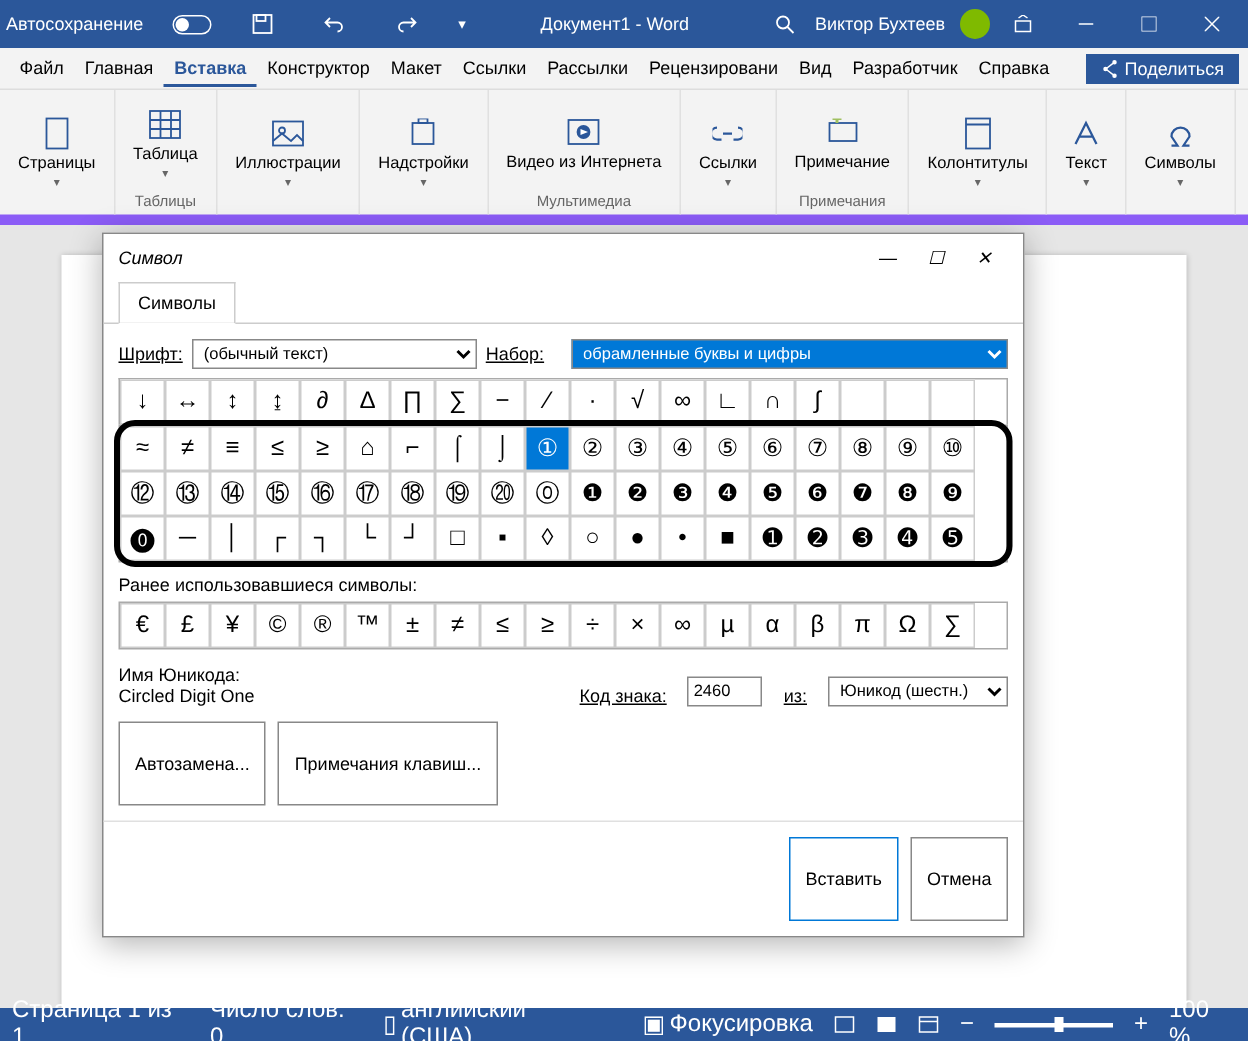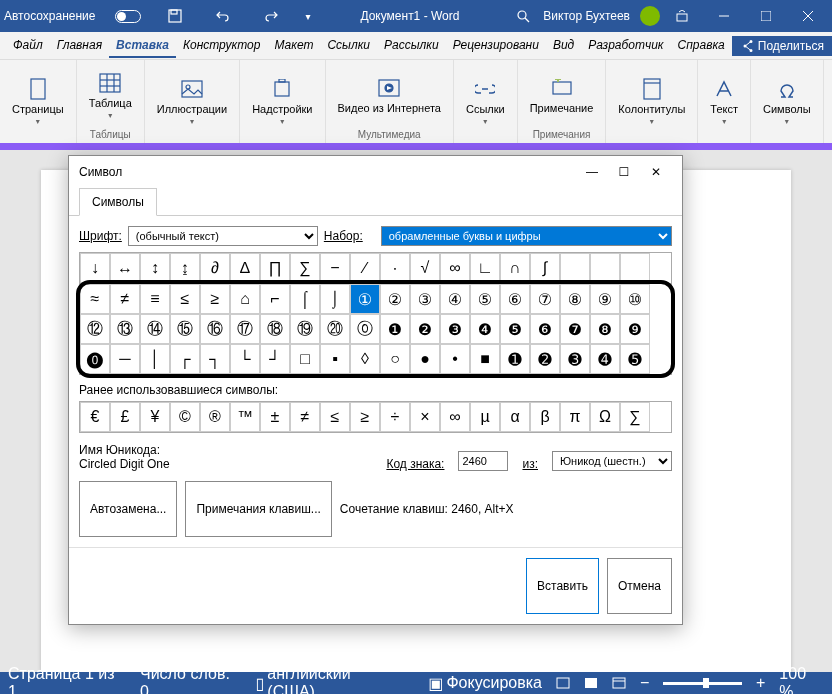--- a/index.html
+++ b/index.html
@@ -12,40 +12,40 @@
 .toggle::after { content: ""; position: absolute; width: 9px; height: 9px; background: #fff; border-radius: 50%; top: 1px; left: 1px; }
 .tb-icon { width: 28px; height: 28px; display: flex; align-items: center; justify-content: center; cursor: pointer; }
 .tb-icon svg { stroke: #fff; fill: none; }
 .titlebar .center { flex: 1; text-align: center; }
 .titlebar .right { display: flex; align-items: center; gap: 2px; }
 .avatar { width: 20px; height: 20px; border-radius: 50%; background: #7FBA00; display: inline-block; margin-left: 4px; }
 .win-btn { width: 40px; height: 28px; display: flex; align-items: center; justify-content: center; cursor: pointer; }
 
 
 .menubar { height: 28px; background: #F3F3F3; display: flex; align-items: center; font-size: 12px; padding: 0 6px; border-bottom: 1px solid #ddd; }
-.menu-item { padding: 4px 7px; cursor: pointer; font-style: italic; }
+.menu-item { padding: 4px 7px; cursor: pointer; }
 .menu-item.active { color: #2B579A; border-bottom: 2px solid #2B579A; font-weight: 600; }
 .menu-share { margin-left: auto; background: #2B579A; color: #fff; padding: 3px 10px; display: flex; align-items: center; gap: 4px; font-size: 12px; }
 
 
 .ribbon { height: 90px; background: #F3F3F3; display: flex; border-bottom: 7px solid #8b5cf6; font-size: 11px; }
 .ribbon-group { display: flex; flex-direction: column; align-items: center; padding: 2px 4px; border-right: 1px solid #E0E0E0; }
 .ribbon-group .buttons { display: flex; flex: 1; }
 .ribbon-btn { display: flex; flex-direction: column; align-items: center; justify-content: center; padding: 2px 8px; cursor: pointer; gap: 2px; }
 .ribbon-btn .ico { width: 24px; height: 24px; display: flex; align-items: center; justify-content: center; }
 .ribbon-group-label { font-size: 10px; color: #666; padding: 1px 0; }
 .dropdown-arrow { font-size: 8px; color: #666; }
 
 
 .document { position: absolute; top: 150px; left: 0; right: 0; bottom: 22px; background: #E6E6E6; display: flex; justify-content: center; }
 .page { width: 750px; background: #fff; margin-top: 20px; box-shadow: 0 0 4px rgba(0,0,0,0.2); }
 
 
 .dialog { position: absolute; top: 155px; left: 68px; width: 615px; background: #fff; border: 1px solid #888; box-shadow: 0 4px 20px rgba(0,0,0,0.3); font-size: 12px; }
-.dialog-title { height: 32px; display: flex; align-items: center; padding: 0 10px; }
+.dialog-title { height: 32px; display: flex; align-items: center; padding: 0 10px; font-style: italic; }
 .dialog-title .spacer { flex: 1; }
 .dialog-title .dlg-btn { width: 32px; height: 24px; display: flex; align-items: center; justify-content: center; cursor: pointer; }
 .dialog-tabs { display: flex; padding: 0 10px; border-bottom: 1px solid #CCC; }
 .dialog-tab { padding: 6px 12px; cursor: pointer; text-decoration: underline; }
 .dialog-tab.active { border: 1px solid #CCC; border-bottom: 1px solid #fff; margin-bottom: -1px; text-decoration: none; }
 .dialog-body { padding: 10px; }
 .row { display: flex; align-items: center; gap: 6px; margin-bottom: 6px; }
 .lbl { text-decoration: underline; }
 .select { height: 20px; border: 1px solid #888; padding: 1px 3px; font-size: 11px; background: #fff; }
 .select.blue { background: #0078D7; color: #fff; margin-left: 12px; }
@@ -429,21 +429,20 @@
       </div>
       <div style="flex:1"></div>
       <span class="lbl">Код знака:</span>
       <input class="select" style="width: 50px;" value="2460">
       <span class="lbl">из:</span>
       <select class="select" style="width:120px"><option>Юникод (шестн.)</option></select>
     </div>
     <div style="display:flex;gap:8px;align-items:center">
       <button class="btn">Автозамена...</button>
       <button class="btn">Примечания клавиш...</button>
-      <span>Сочетание клавиш: 2460, Alt+X</span>
     </div>
   </div>
   <div class="dialog-footer">
     <button class="btn" style="border-color:#0078D7">Вставить</button>
     <button class="btn">Отмена</button>
   </div>
 </div>
 
 <div class="statusbar">
   <span class="sb-item">Страница 1 из 1</span>

